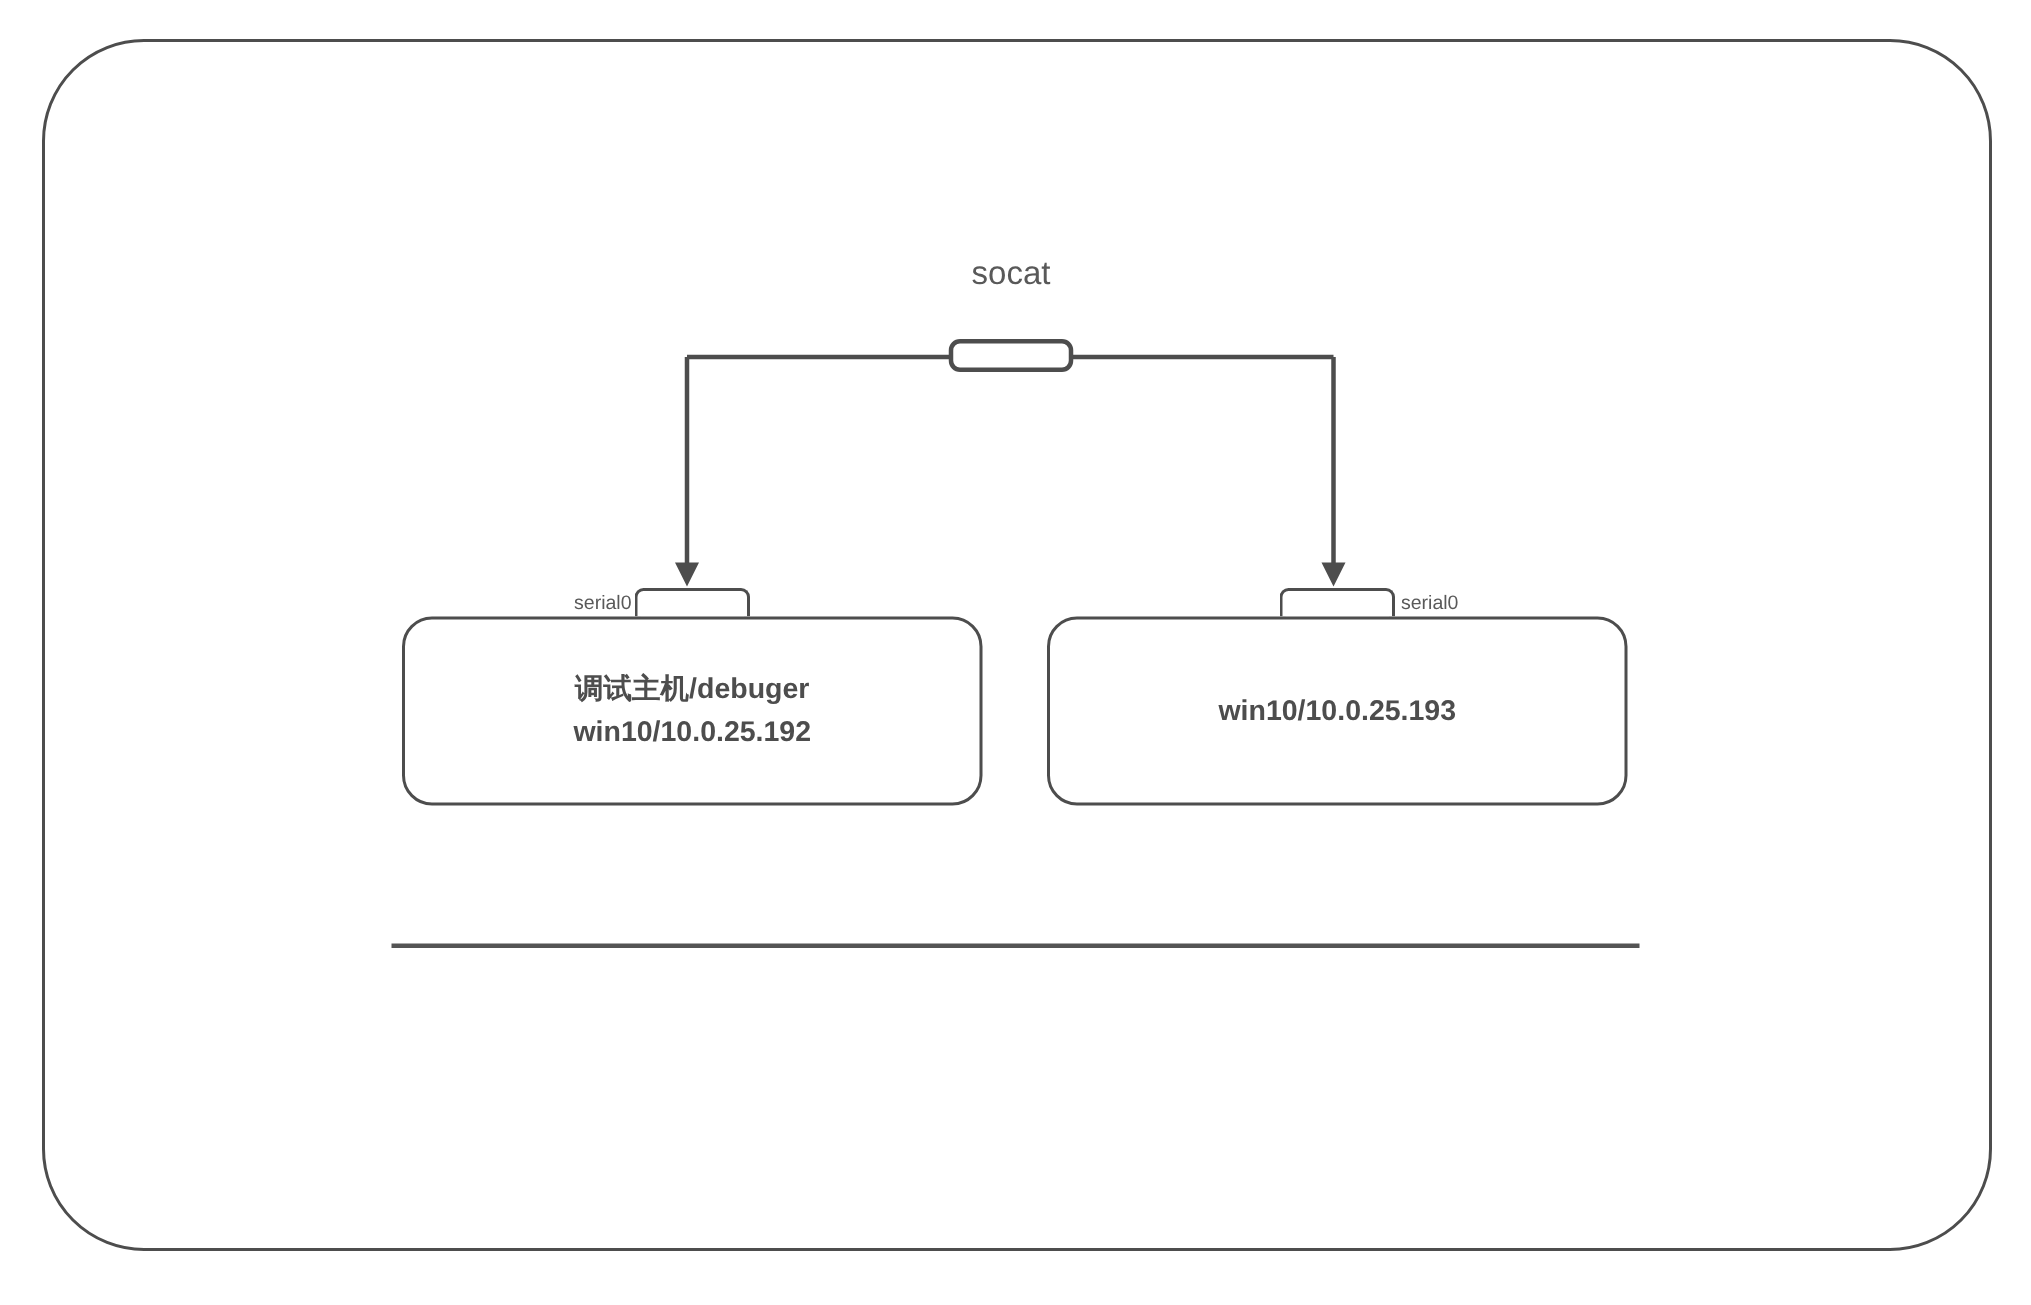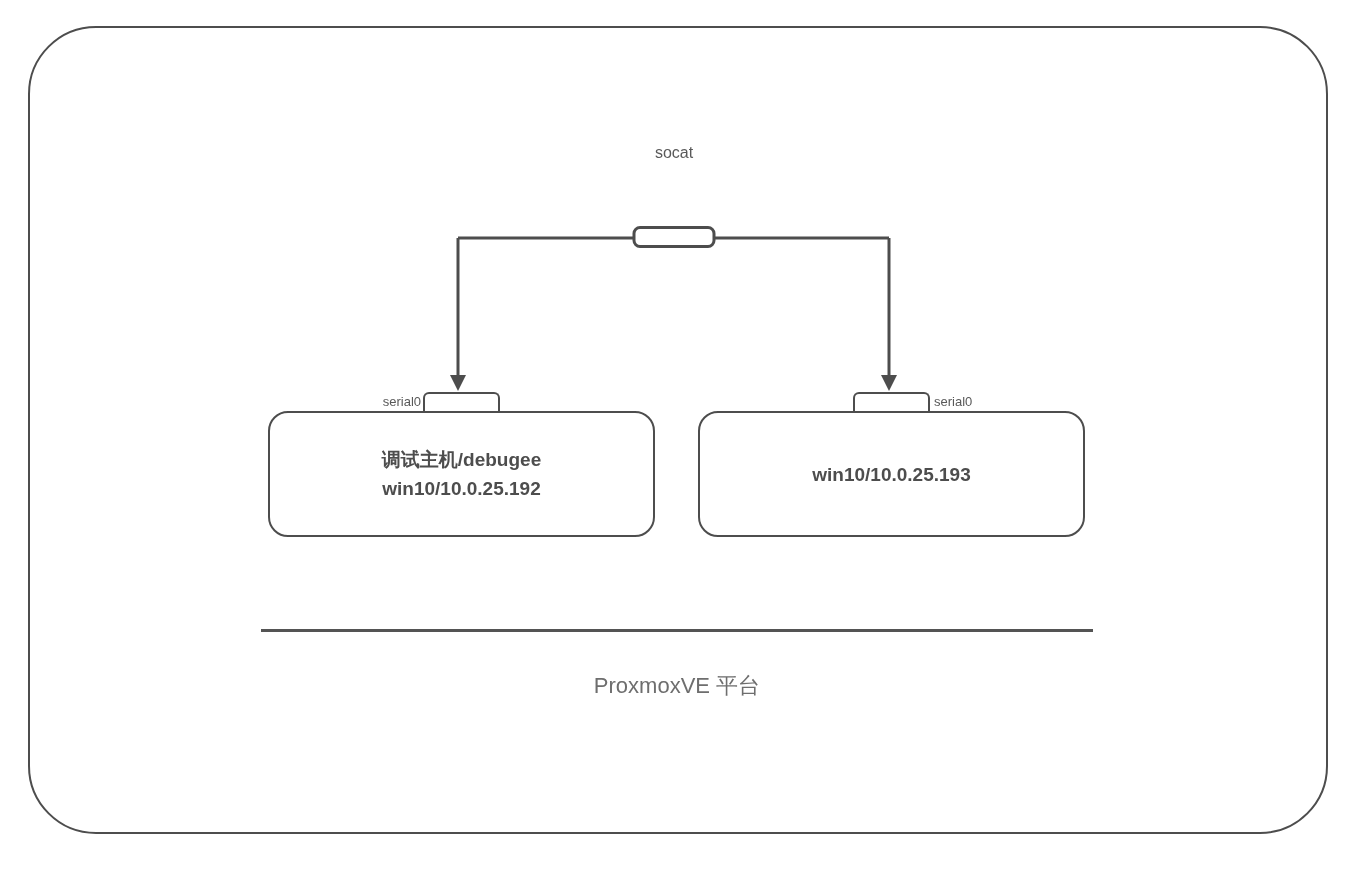--- a/index.html
+++ b/index.html
@@ -21,24 +21,24 @@
     top: 26px;
     width: 1300px;
     height: 808px;
     border: 2px solid #4d4d4d;
     border-radius: 68px;
     box-sizing: border-box;
   }
   .socat-label {
     position: absolute;
     left: 574px;
-    top: 139px;
+    top: 168px;
     width: 200px;
     text-align: center;
-    font-size: 16px;
+    font-size: 22px;
     line-height: 28px;
     color: #595959;
   }
   .connector-svg {
     position: absolute;
     left: 0;
     top: 0;
     width: 1354px;
     height: 870px;
     pointer-events: none;
@@ -128,24 +128,23 @@
     <rect x="634" y="227.5" width="80" height="19" rx="6" fill="#ffffff" stroke="#4d4d4d" stroke-width="3"></rect>
   </svg>
 
   <div class="serial-label left">serial0</div>
   <div class="serial-label right">serial0</div>
 
   <div class="port left"></div>
   <div class="port right"></div>
 
   <div class="node left">
-    <div class="node-line">调试主机/debugee</div>
+    <div class="node-line">调试主机/debuger</div>
     <div class="node-line">win10/10.0.25.192</div>
   </div>
 
   <div class="node right">
     <div class="node-line">win10/10.0.25.193</div>
   </div>
 
   <div class="platform-divider"></div>
-  <div class="platform-label">ProxmoxVE 平台</div>
 
 </div>
 
 </body></html>

